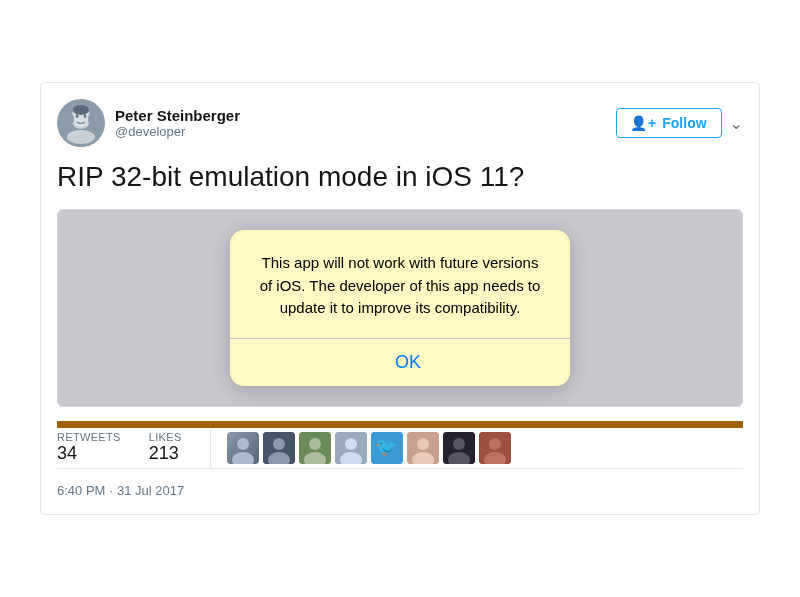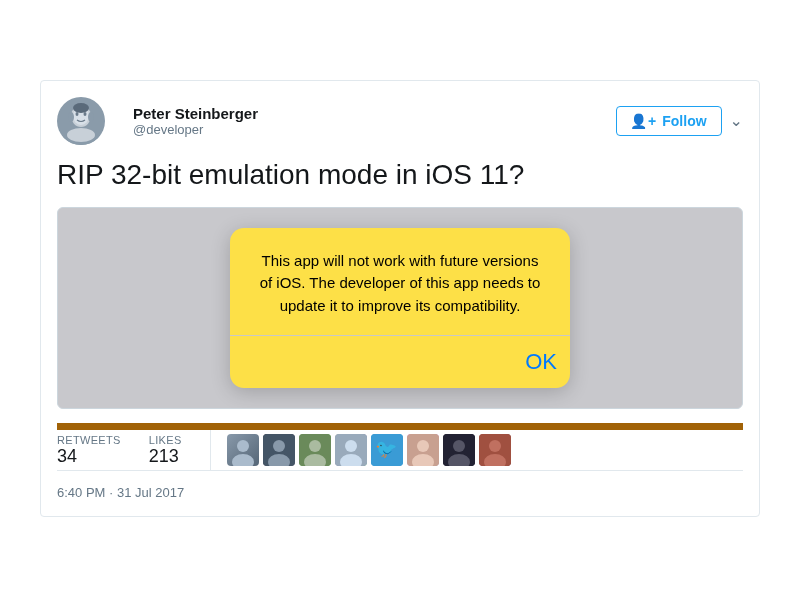--- a/index.html
+++ b/index.html
@@ -21,21 +21,21 @@
     }
     .tweet-header {
       display: flex;
       align-items: center;
       justify-content: space-between;
       margin-bottom: 12px;
     }
     .tweet-header-left {
       display: flex;
       align-items: center;
-      gap: 28px;
+      gap: 10px;
     }
     .user-info {
       display: flex;
       flex-direction: column;
     }
     .user-name {
       font-weight: bold;
       font-size: 15px;
       color: #14171a;
     }
@@ -81,21 +81,21 @@
       border-radius: 6px;
       overflow: hidden;
       margin-bottom: 14px;
       background: #c8c8cc;
       padding: 20px;
       display: flex;
       align-items: center;
       justify-content: center;
     }
     .ios-dialog {
-      background: #fde047;
+      background: #fef9c3;
       border-radius: 14px;
       width: 340px;
       overflow: hidden;
       box-shadow: 0 4px 20px rgba(0,0,0,0.2);
     }
     .ios-dialog-body {
       padding: 22px 24px 0 24px;
       text-align: center;
     }
     .ios-dialog-text {
@@ -110,23 +110,23 @@
       margin: 0;
     }
     .ios-dialog-button-row {
       display: flex;
       align-items: center;
       justify-content: center;
     }
     .ios-dialog-ok {
       flex: 1;
       padding: 13px;
-      text-align: right;
+      text-align: center;
       color: #007aff;
-      font-size: 22px;
+      font-size: 18px;
       font-weight: 400;
       cursor: pointer;
       background: none;
       border: none;
       margin-left: 16px;
     }
     .tweet-stats {
       display: flex;
       align-items: center;
       border-top: 7px solid #a16207;

